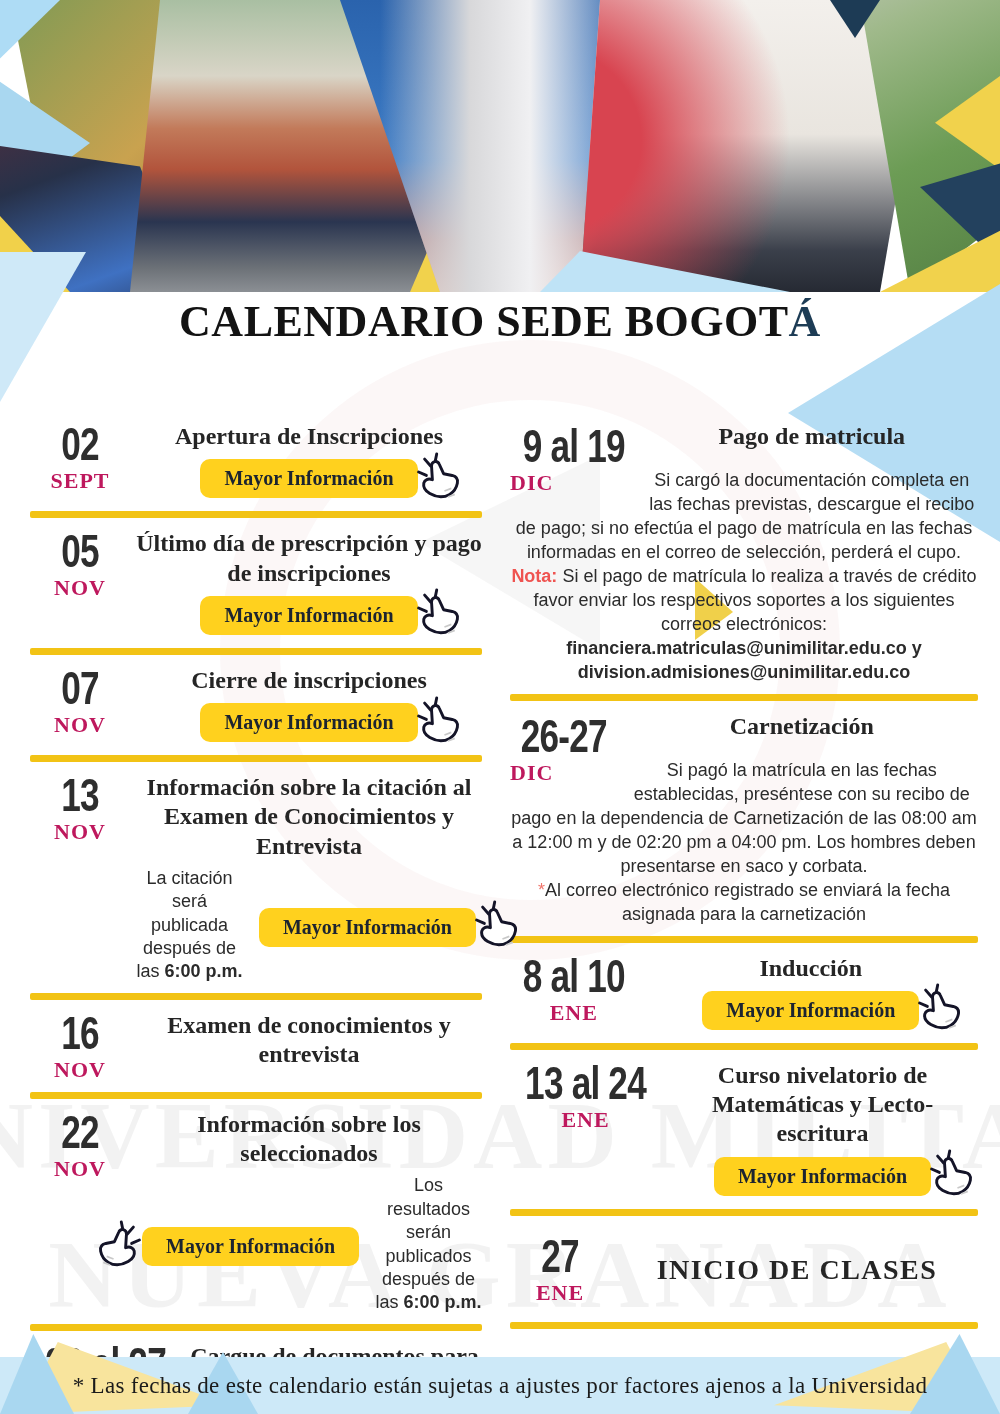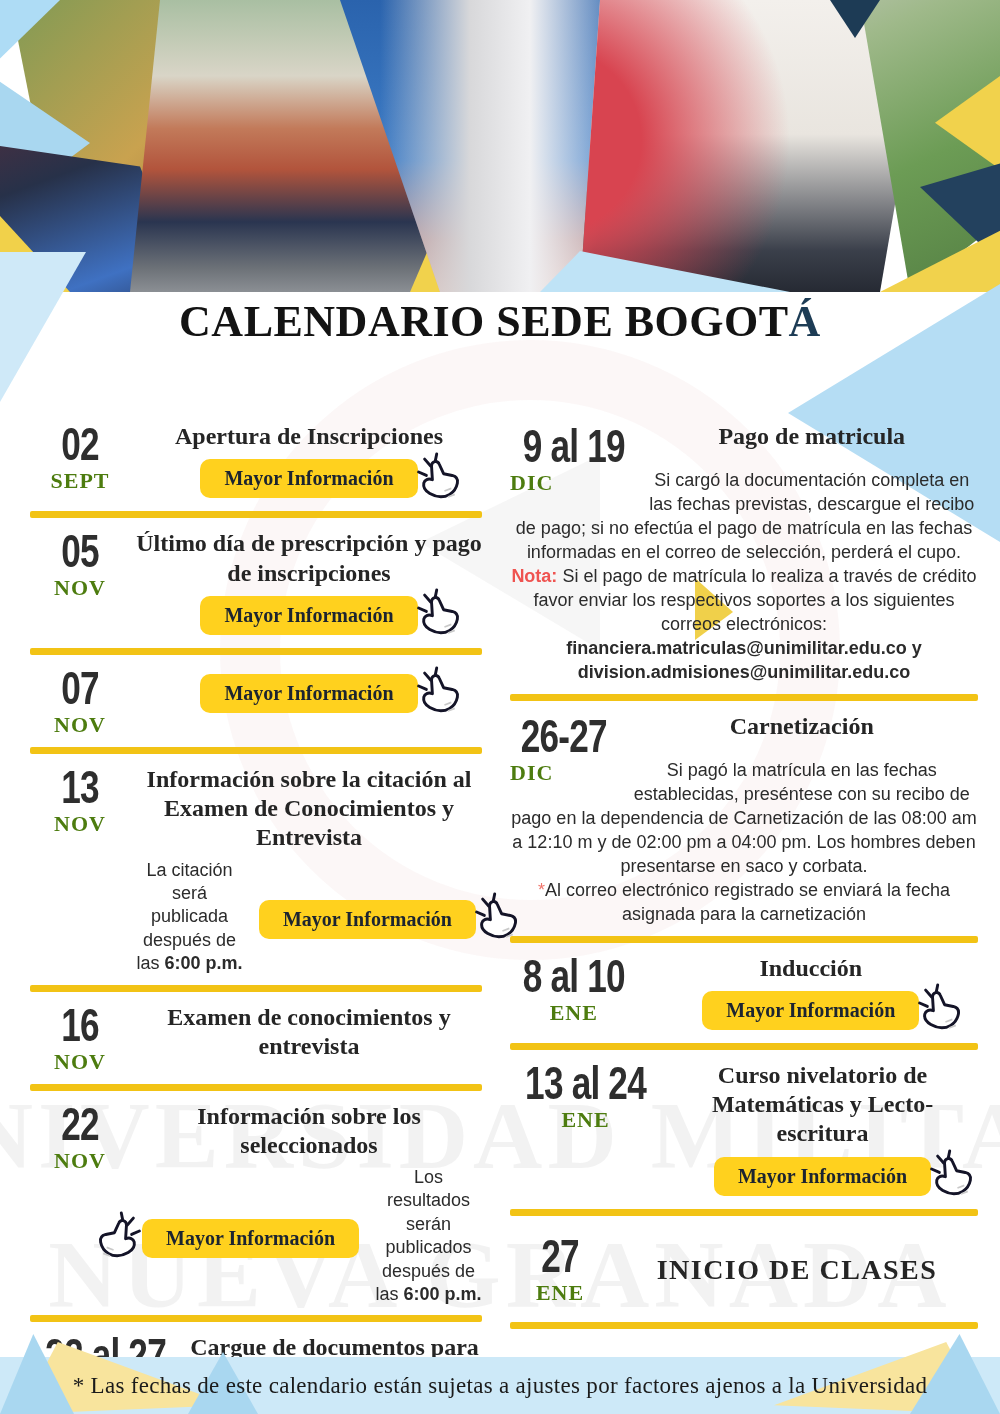--- a/index.html
+++ b/index.html
@@ -58,21 +58,21 @@
   
   .cols{position:absolute;top:420px;left:30px;width:948px;display:grid;
     grid-template-columns:452px 468px;column-gap:28px;z-index:2}
   .divider{height:7px;background:#f2c315;border-radius:2px;margin:9px 0 11px}
   .ev{margin:2px 0}
   .evhead{display:flex;gap:6px}
   .ev.big .evhead{align-items:center;min-height:86px}
   .date{min-width:100px;text-align:center;flex-shrink:0;color:#2e2e2e}
   .num{font-family:"Liberation Sans",sans-serif;font-weight:700;font-size:44px;line-height:1;
     letter-spacing:-1px;white-space:nowrap;transform:scale(0.8,1.05);transform-origin:50% 60%}
-  .mon{font-size:22px;font-weight:700;letter-spacing:1px;color:#4d7c0f;margin-top:2px}
+  .mon{font-size:22px;font-weight:700;letter-spacing:1px;color:#be185d;margin-top:2px}
   .evright{flex:1;display:flex;flex-direction:column;align-items:center;min-width:0}
   .etitle{font-size:24px;font-weight:700;color:#252525;text-align:center;line-height:1.22}
   .etitle.inicio{font-size:28px;letter-spacing:1.5px}
   .noterow{display:flex;align-items:center;width:100%;margin-top:6px;gap:10px}
   .note{flex:1;font-family:"Liberation Sans",sans-serif;font-size:18px;line-height:1.3;
     color:#2b2b2b;text-align:center}
   .note b{font-weight:700}
 
   .btnwrap{position:relative;width:max-content;margin:8px 6px 4px 6px}
   .btn{background:#ffd11e;border-radius:10px;padding:8px 24px;font-size:20px;font-weight:700;
@@ -192,20 +192,21 @@
         </div>
       </div>
       <div class="divider"></div>
       <div class="ev">
         <div class="evhead">
           <div class="date">
             <div class="num">07</div>
             <div class="mon">NOV</div>
           </div>
           <div class="evright">
+            <div class="etitle">Cierre de inscripciones</div>
             <div class="btnwrap">
               <div class="btn">Mayor Información</div>
               <svg class="hand" viewBox="0 0 72 72">
                 <use href="#hand-sym"></use>
               </svg>
             </div>
           </div>
         </div>
       </div>
       <div class="divider"></div>
@@ -290,21 +291,21 @@
         <div class="etitle">Pago de matricula</div>
         <div class="body"><span>Si cargó la documentación completa en las fechas previstas, descargue el recibo de pago; si no efectúa el pago de matrícula en las fechas informadas en el correo de selección, perderá el cupo. </span><span class="redbold">Nota:</span><span> Si el pago de matrícula lo realiza a través de crédito favor enviar los respectivos soportes a los siguientes correos electrónicos: </span><span class="bold">financiera.matriculas@unimilitar.edu.co y division.admisiones@unimilitar.edu.co</span></div>
       </div>
       <div class="divider"></div>
       <div class="ev2">
         <div class="date2">
           <div class="num">26-27</div>
           <div class="mon">DIC</div>
         </div>
         <div class="etitle">Carnetización</div>
-        <div class="body"><span>Si pagó la matrícula en las fechas establecidas, preséntese con su recibo de pago en la dependencia de Carnetización de las 08:00 am a 12:10 m y de 02:00 pm a 04:00 pm. Los hombres deben presentarse en saco y corbata.</span><br><span class="red">*</span><span>Al correo electrónico registrado se enviará la fecha asignada para la carnetización</span></div>
+        <div class="body"><span>Si pagó la matrícula en las fechas establecidas, preséntese con su recibo de pago en la dependencia de Carnetización de las 08:00 am a 12:00 m y de 02:20 pm a 04:00 pm. Los hombres deben presentarse en saco y corbata.</span><br><span class="red">*</span><span>Al correo electrónico registrado se enviará la fecha asignada para la carnetización</span></div>
       </div>
       <div class="divider"></div>
       <div class="ev">
         <div class="evhead">
           <div class="date">
             <div class="num">8 al 10</div>
             <div class="mon">ENE</div>
           </div>
           <div class="evright">
             <div class="etitle">Inducción</div>

